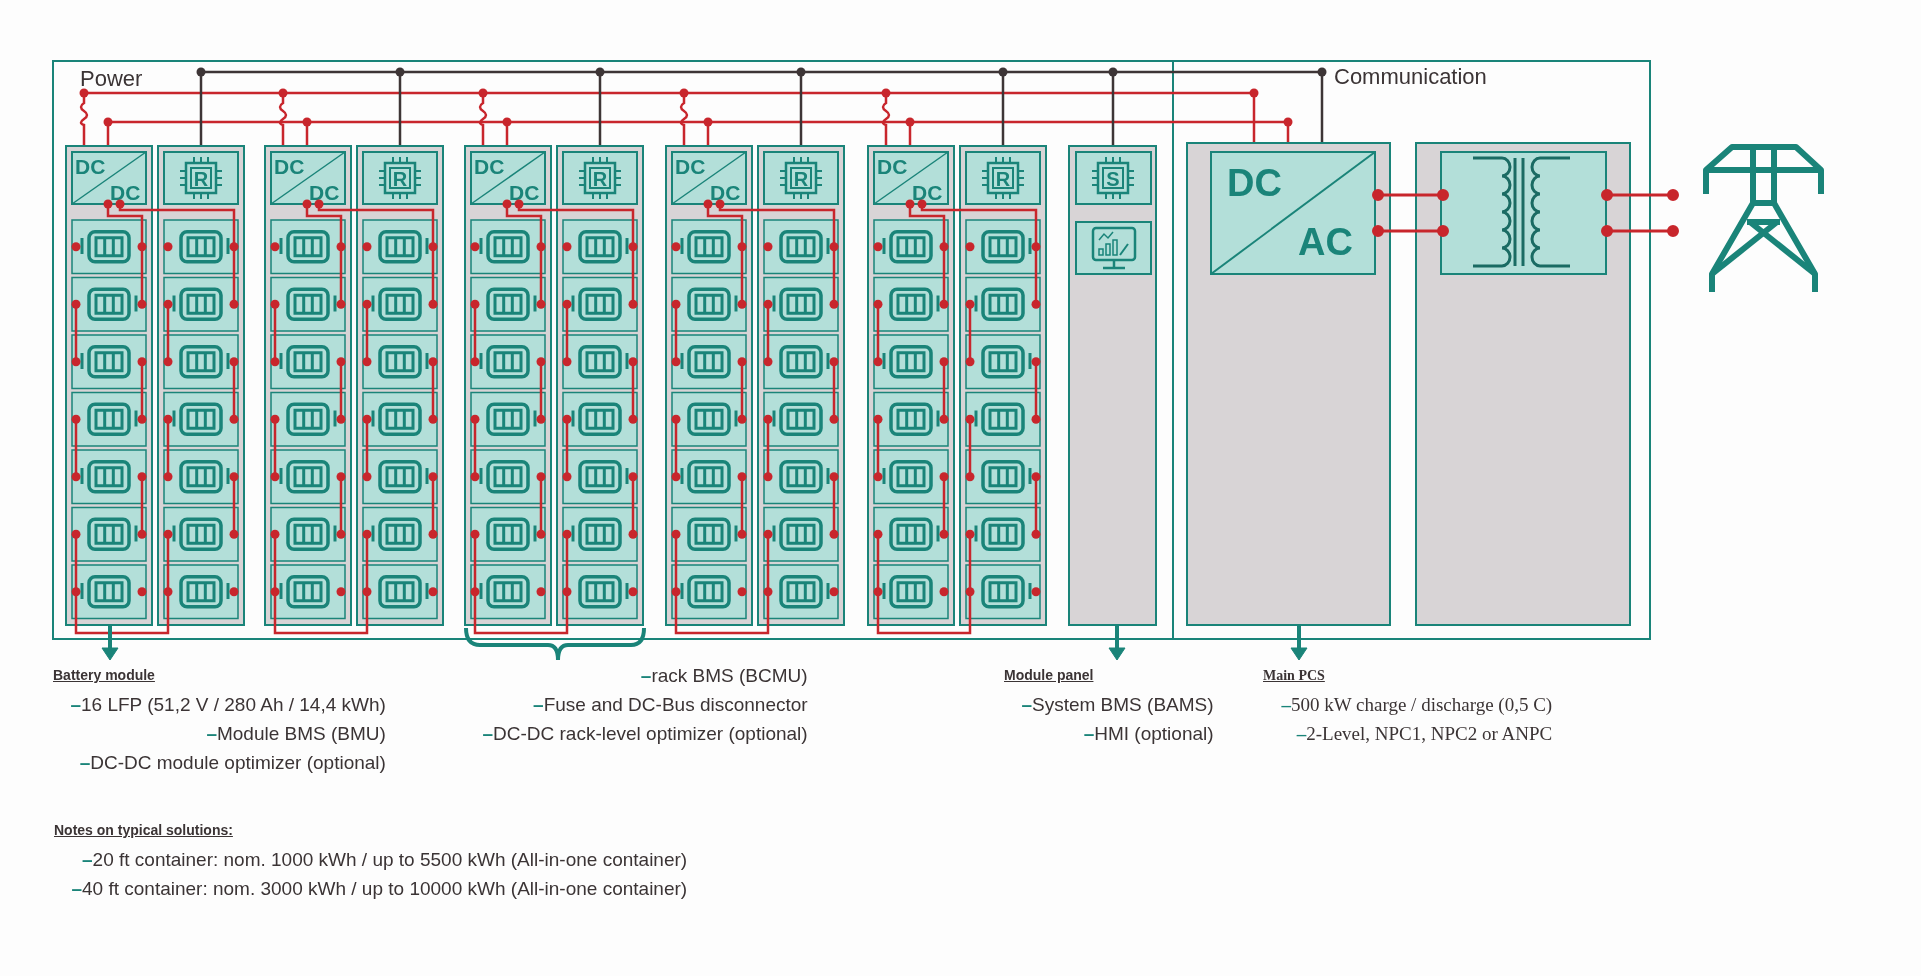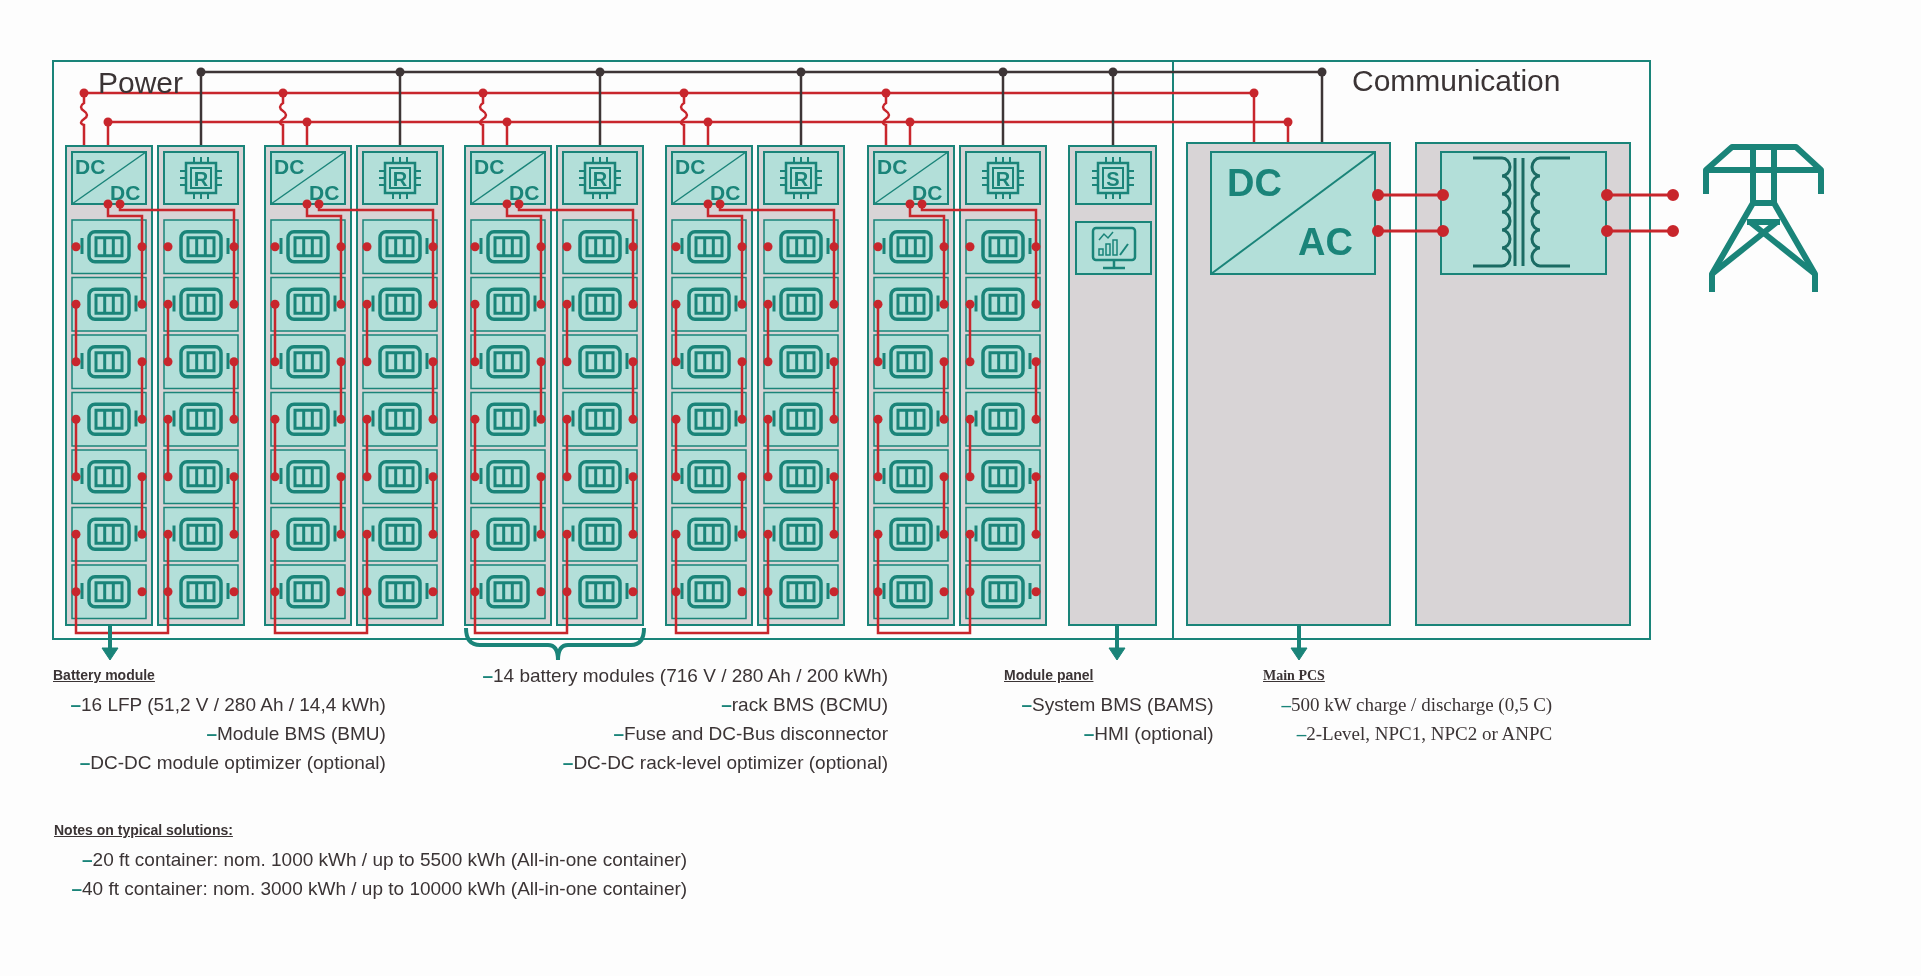--- a/index.html
+++ b/index.html
@@ -3,21 +3,21 @@
 <meta charset="utf-8">
 <style>
   html, body { margin:0; padding:0; background:#fdfdfd; }
   body { width:1921px; height:976px; position:relative; overflow:hidden;
          font-family:"Liberation Sans", sans-serif; color:#3b3435; }
   #diagram { position:absolute; left:0; top:0; }
   .legend { position:absolute; font-size:19px; line-height:29px; }
   .legend .title { font-weight:bold; text-decoration:underline; font-size:14px; }
   .legend .row { white-space:nowrap;text-align:right; }
   .legend .dash { color:#1a8479; display:inline-block; width:28px; font-weight:bold; }
-  .frame-label { position:absolute; font-size:30px; color:#3b3435;margin-left:18px; }
+  .frame-label { position:absolute; font-size:22px; color:#3b3435; }
 </style>
 </head>
 <body>
 
 <svg id="diagram" width="1921" height="976" viewBox="0 0 1921 976" xmlns="http://www.w3.org/2000/svg">
   <defs>
 
     <g id="batt-icon">
       <rect x="-20" y="-15" width="40" height="30" rx="6" fill="none" stroke="#1a8479" stroke-width="3.5"></rect>
       <rect x="-13" y="-9" width="26" height="18" fill="none" stroke="#1a8479" stroke-width="3"></rect>
@@ -684,21 +684,20 @@
 <div class="frame-label" style="left:1334px;top:64px;">Communication</div>
 
 <div class="legend" style="left:53px;top:661px;">
   <div class="title">Battery module</div>
   <div class="row"><span class="dash">–</span><span>16 LFP (51,2 V / 280 Ah / 14,4 kWh)</span></div>
   <div class="row"><span class="dash">–</span><span>Module BMS (BMU)</span></div>
   <div class="row"><span class="dash">–</span><span>DC-DC module optimizer (optional)</span></div>
 </div>
 
 <div class="legend" style="left:465px;top:661px;">
-  <div class="row"><span class="dash">–</span><span>14 battery modules (716 V / 280 Ah / 200 kWh)</span></div>
   <div class="row"><span class="dash">–</span><span>rack BMS (BCMU)</span></div>
   <div class="row"><span class="dash">–</span><span>Fuse and DC-Bus disconnector</span></div>
   <div class="row"><span class="dash">–</span><span>DC-DC rack-level optimizer (optional)</span></div>
 </div>
 
 <div class="legend" style="left:1004px;top:661px;">
   <div class="title">Module panel</div>
   <div class="row"><span class="dash">–</span><span>System BMS (BAMS)</span></div>
   <div class="row"><span class="dash">–</span><span>HMI (optional)</span></div>
 </div>

